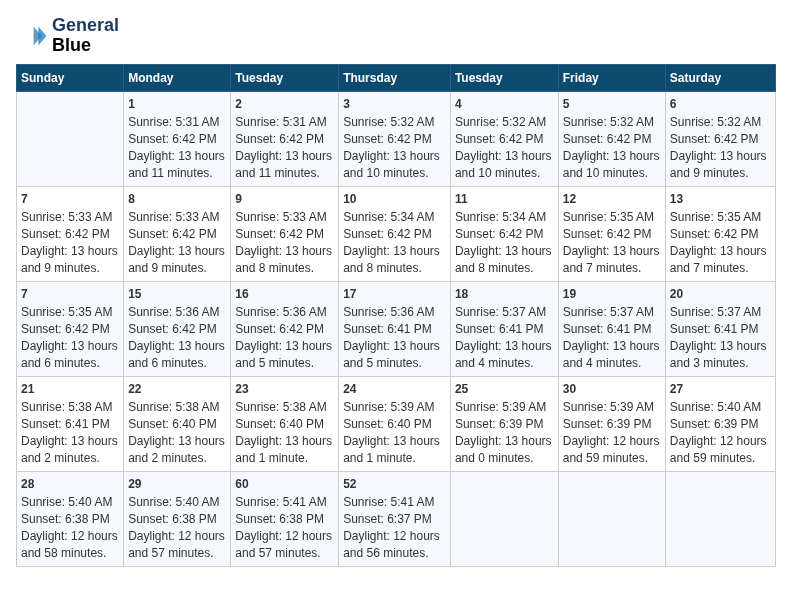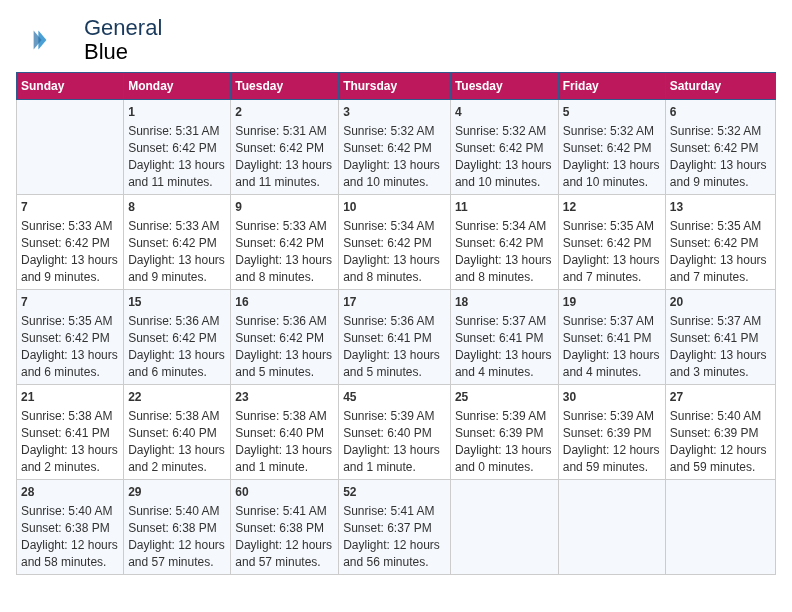--- a/index.html
+++ b/index.html
@@ -15,25 +15,24 @@
       justify-content: space-between;
       align-items: flex-start;
       margin-bottom: 8px;
     }
     .logo {
       display: flex;
       align-items: center;
       gap: 4px;
     }
     .logo-text {
-      font-size: 22px;
-      font-weight: normal;
+      font-size: 18px;
+      font-weight: bold;
       color: #1a3a5c;
       line-height: 1.1;
-      margin-left: 32px;
     }
     .logo-text span {
       color: #000000;
     }
     .logo-icon {
       width: 32px;
       height: 32px;
     }
     .title-block {
       text-align: right;
@@ -46,21 +45,21 @@
     .sub-title {
       font-size: 14px;
       color: #444;
     }
     table {
       width: 100%;
       border-collapse: collapse;
       font-size: 11px;
     }
     thead tr th {
-      background-color: #be185d;
+      background-color: #0c4a6e;
       color: #fff;
       padding: 6px 4px;
       text-align: left;
       font-size: 12px;
       border: 1px solid #2e5a8e;
     }
     tbody tr td {
       vertical-align: top;
       padding: 4px;
       border: 1px solid #ccc;
@@ -257,21 +256,21 @@
             Sunrise: 5:38 AM<br>Sunset: 6:40 PM<br>Daylight: 13 hours and 2 minutes.
           </div>
         </td>
         <td>
           <span class="day-num">23</span>
           <div class="cell-content">
             Sunrise: 5:38 AM<br>Sunset: 6:40 PM<br>Daylight: 13 hours and 1 minute.
           </div>
         </td>
         <td>
-          <span class="day-num">45</span>
+          <span class="day-num">24</span>
           <div class="cell-content">
             Sunrise: 5:39 AM<br>Sunset: 6:40 PM<br>Daylight: 13 hours and 1 minute.
           </div>
         </td>
         <td>
           <span class="day-num">25</span>
           <div class="cell-content">
             Sunrise: 5:39 AM<br>Sunset: 6:39 PM<br>Daylight: 13 hours and 0 minutes.
           </div>
         </td>

